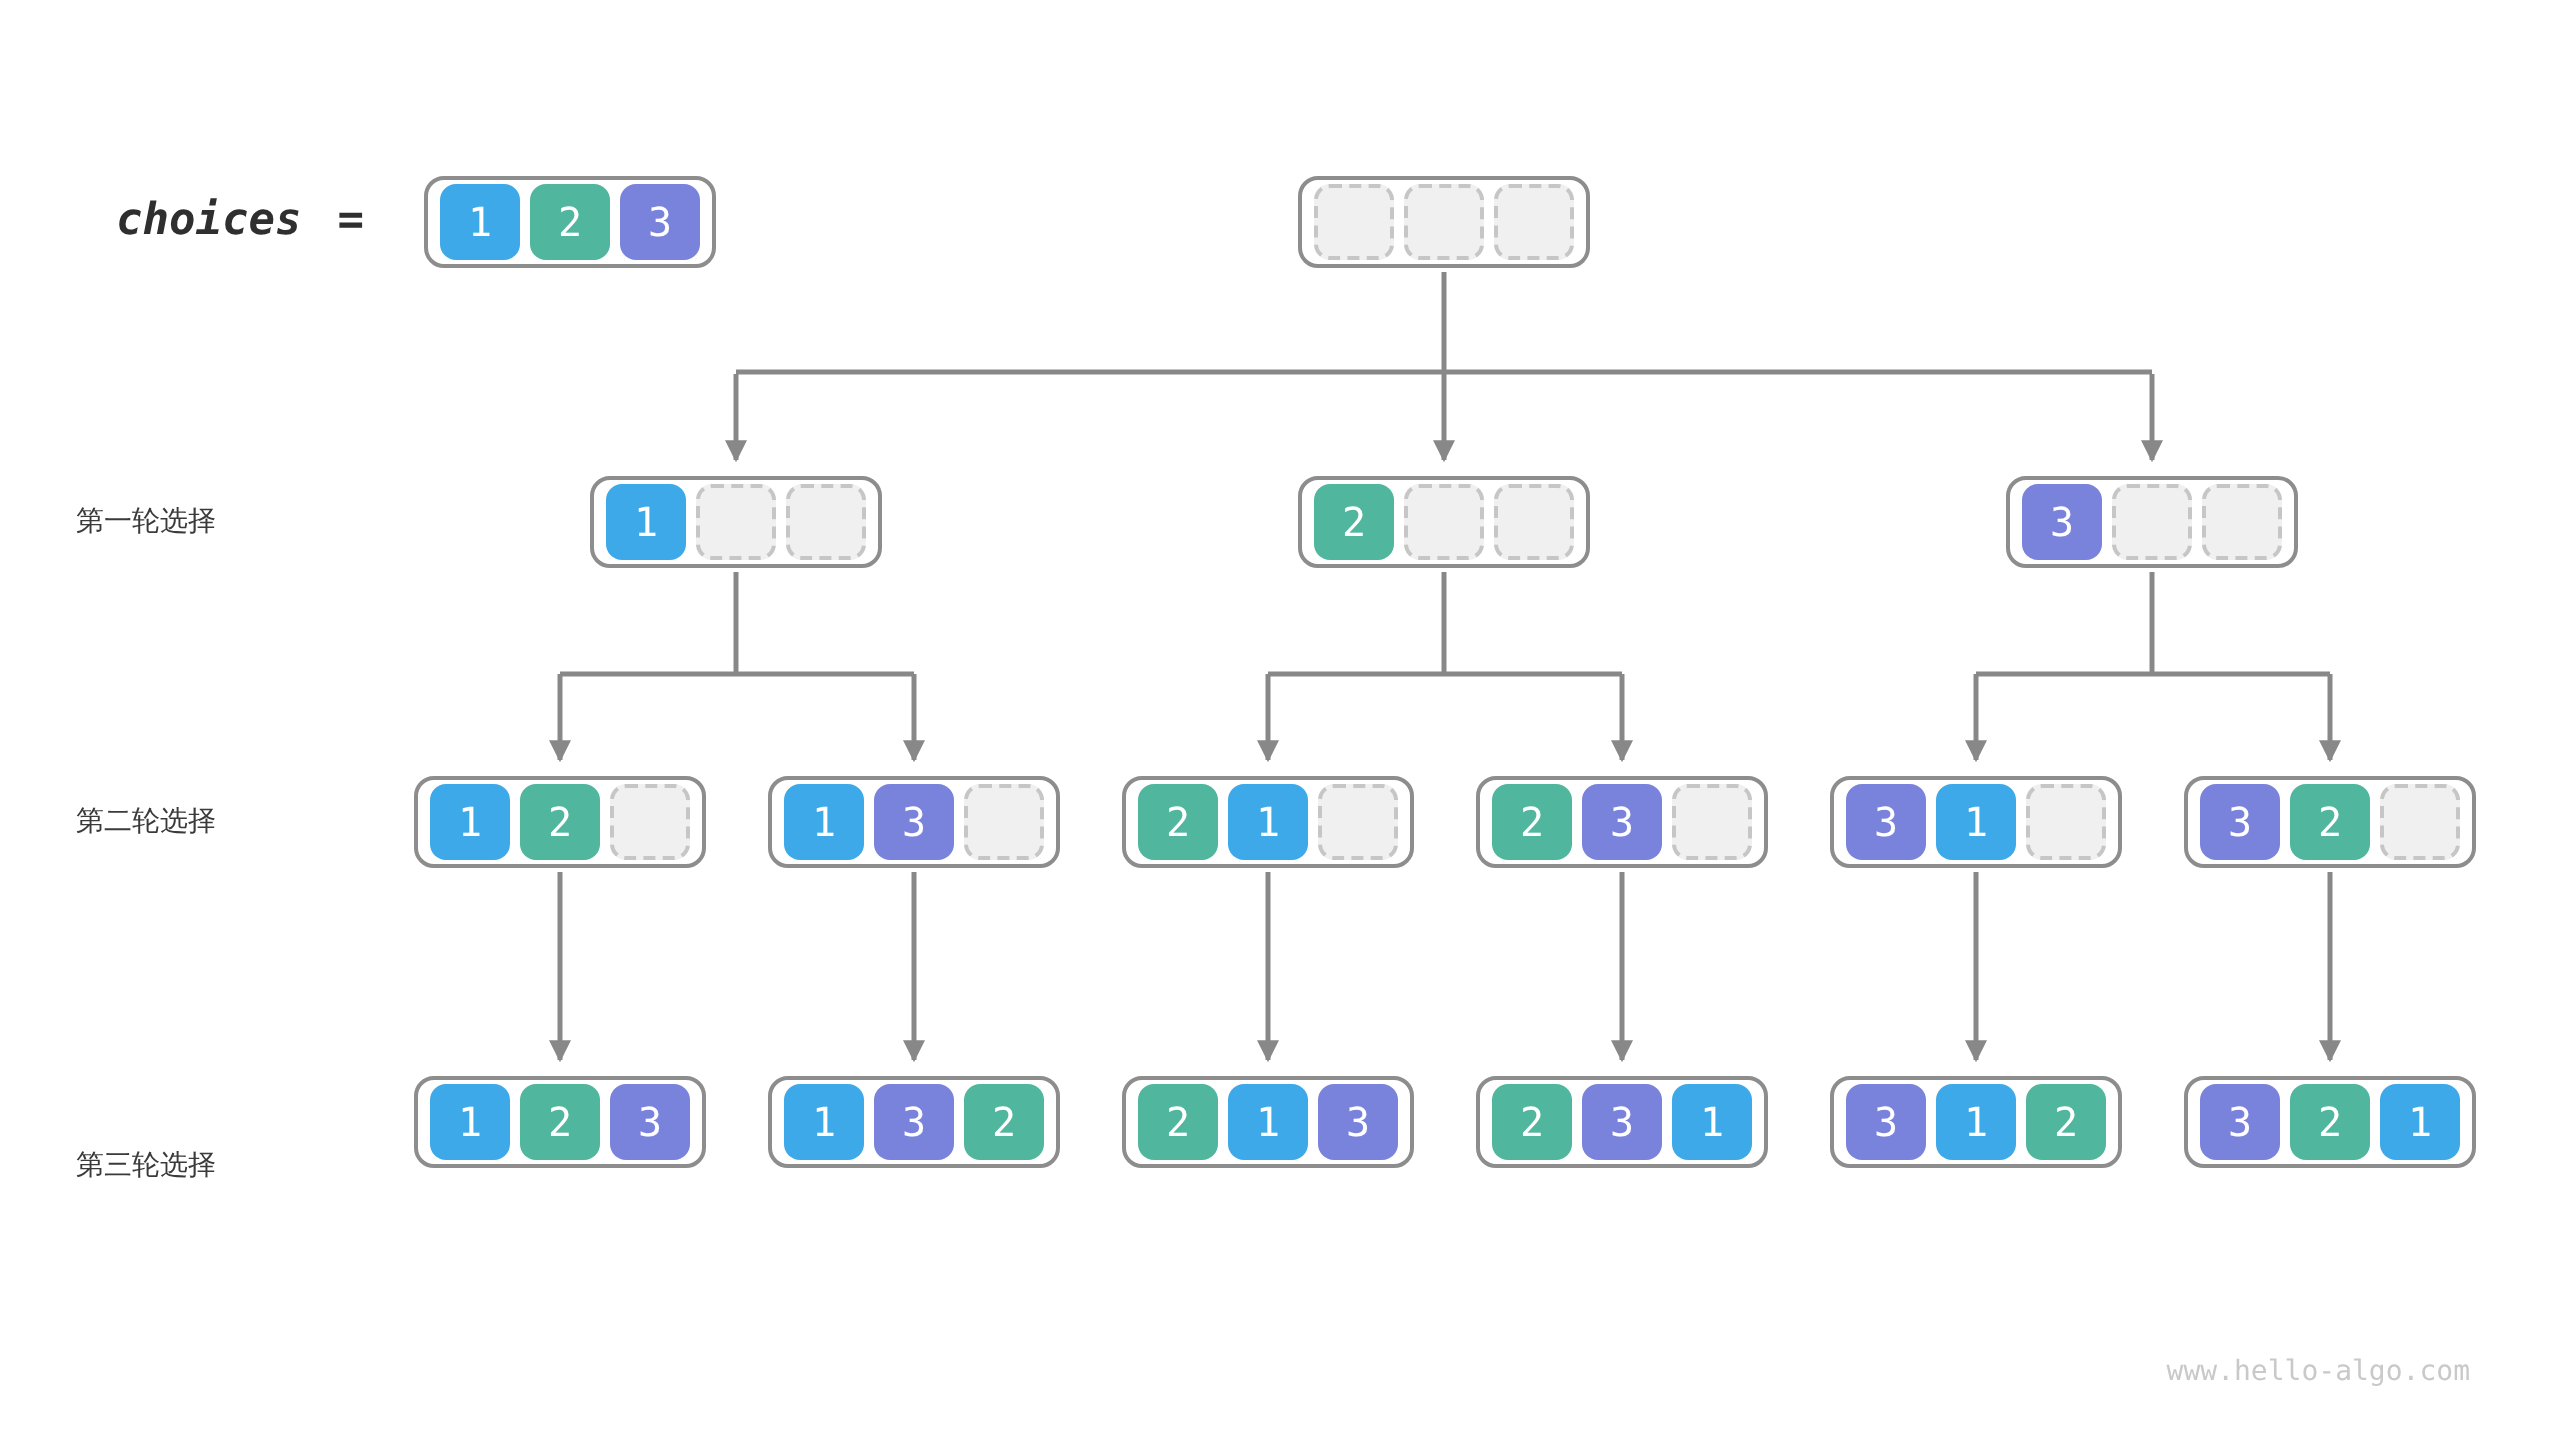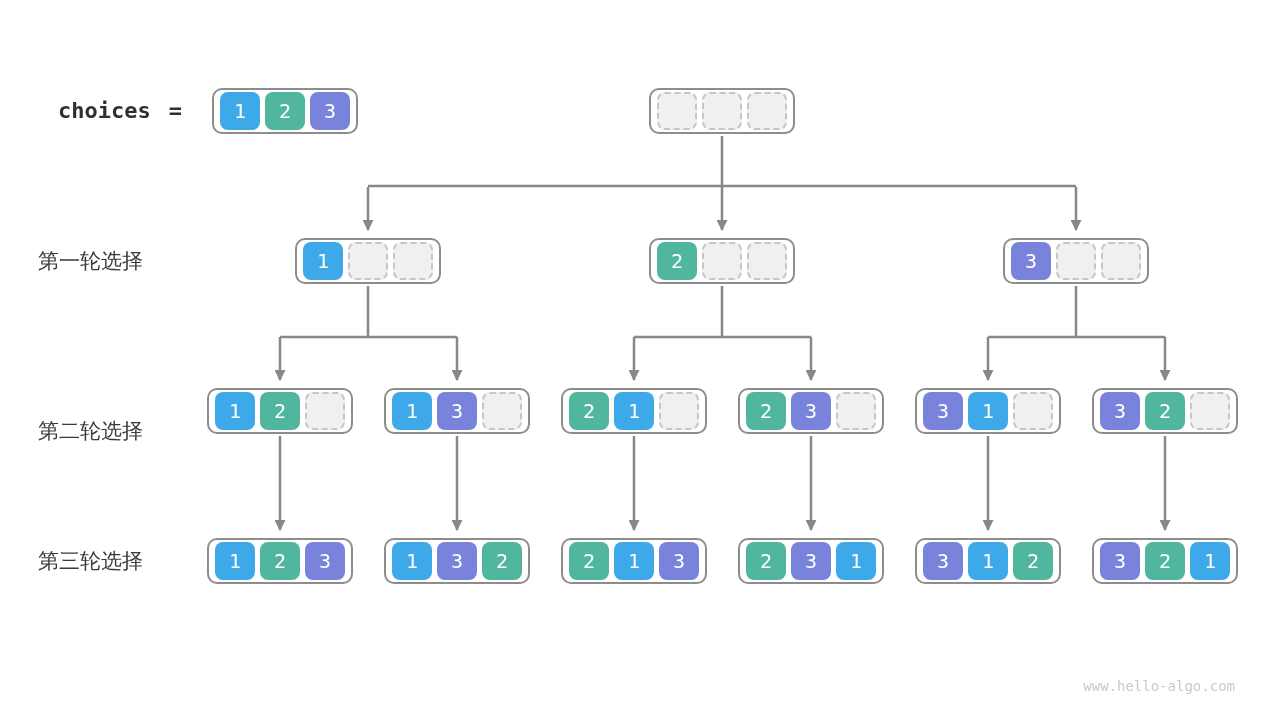--- a/index.html
+++ b/index.html
@@ -10,24 +10,25 @@
     overflow:hidden;
     font-family:"DejaVu Sans","Liberation Sans",sans-serif;
   }
   .arrows { position:absolute; left:0; top:0; width:1280px; height:720px; }
 
   .eq-label {
     position:absolute; height:46px; line-height:46px;
     font-family:"DejaVu Sans Mono","Liberation Mono",monospace;
     font-weight:bold; font-size:22px; color:#2f2f2f;
     white-space:pre;
+    font-style:italic;
   }
   .round-label {
     position:absolute; left:38px; height:46px; line-height:46px;
-    font-size:21px; color:#3a3a3a;
+    font-size:14px; color:#3a3a3a;
   }
   .abox {
     position:absolute; width:146px; height:46px; box-sizing:border-box;
     background:#ffffff; border:2px solid #8d8d8d; border-radius:10px;
     display:flex; align-items:center; justify-content:center; gap:5px;
     padding:2px 3px;
   }
   .cell {
     width:40px; height:38px; box-sizing:border-box; border-radius:8px;
     display:flex; align-items:center; justify-content:center;
@@ -89,22 +90,22 @@
       <div class="cell" style="background: rgb(122, 131, 220);">3</div>
     </div>
 
   <div class="abox" style="left:649px; top:88px;" id="state-box">
       <div class="cell empty"></div>
       <div class="cell empty"></div>
       <div class="cell empty"></div>
     </div>
 
   <div class="round-label" style="top:238px;">第一轮选择</div>
-  <div class="round-label" style="top:408px;text-align:right;">第二轮选择</div>
-  <div class="round-label" style="top:538px;">第三轮选择</div>
+  <div class="round-label" style="top:388px;text-align:right;">第二轮选择</div>
+  <div class="round-label" style="top:560px;">第三轮选择</div>
 
   <div id="tree">
       <div class="abox" style="left: 295px; top: 238px;">
         <div class="cell" style="background: rgb(61, 169, 232);">1</div>
         <div class="cell empty"></div>
         <div class="cell empty"></div>
       </div>
       <div class="abox" style="left: 649px; top: 238px;">
         <div class="cell" style="background: rgb(80, 182, 158);">2</div>
         <div class="cell empty"></div>

